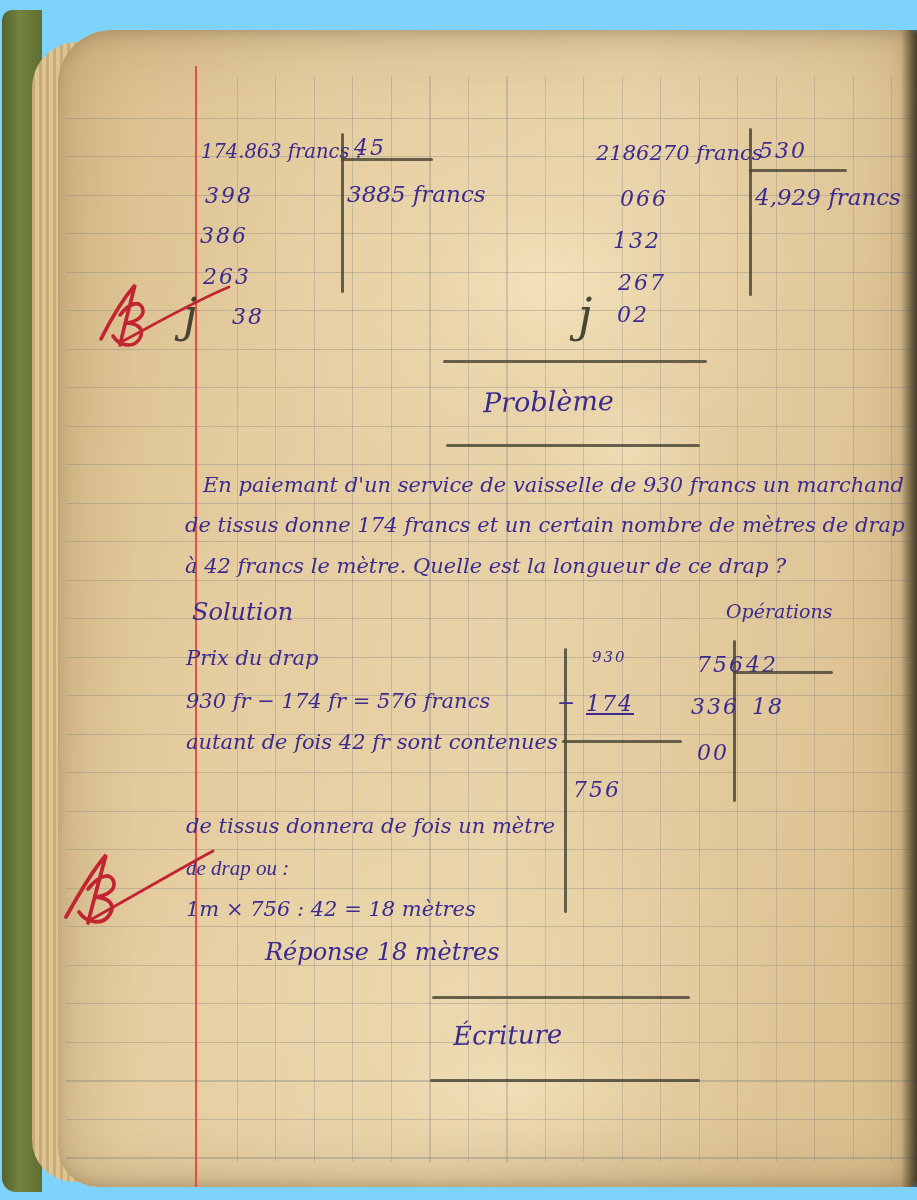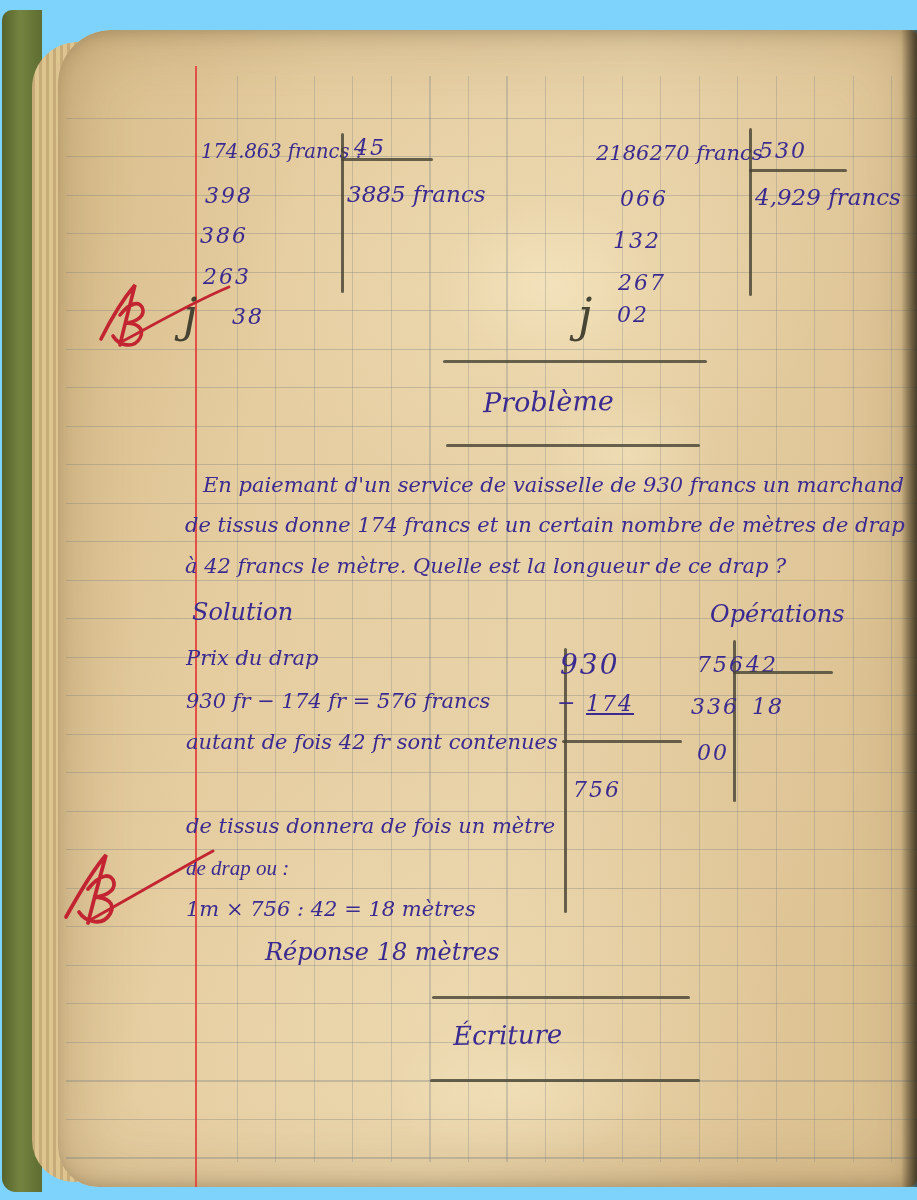--- a/index.html
+++ b/index.html
@@ -86,32 +86,32 @@
   <span class="hw num" style="left:617px;top:302px;font-size:22px;">02</span>
 
   <div class="pline-h" style="left:443px;top:360px;width:264px;"></div>
   <span class="hw" style="left:483px;top:386px;font-size:27px;transform:rotate(-1deg);">Problème</span>
   <div class="pline-h" style="left:446px;top:444px;width:254px;"></div>
 
   <span class="hw" style="left:203px;top:473px;font-size:21px;">En paiemant d'un service de vaisselle de 930 francs un marchand</span>
   <span class="hw" style="left:185px;top:513px;font-size:21px;">de tissus donne 174 francs et un certain nombre de mètres de drap</span>
   <span class="hw" style="left:185px;top:554px;font-size:21px;">à 42 francs le mètre. Quelle est la longueur de ce drap ?</span>
   <span class="hw" style="left:192px;top:598px;font-size:24px;">Solution</span>
-  <span class="hw" style="left:710px;top:600px;font-size:24px;">Opérations</span>
+  <span class="hw" style="left:726px;top:600px;font-size:19px;">Opérations</span>
 
   <span class="hw" style="left:186px;top:646px;font-size:21px;">Prix du drap</span>
   <span class="hw" style="left:186px;top:689px;font-size:21px;">930 fr − 174 fr = 576 francs</span>
   <span class="hw" style="left:186px;top:730px;font-size:21px;">autant de fois 42 fr sont contenues</span>
   <span class="hw" style="left:186px;top:814px;font-size:21px;">de tissus donnera de fois un mètre</span>
   <span class="hw" style="left:186px;top:856px;font-size:21px;font-family:Liberation Serif, serif;">de drap ou :</span>
   <span class="hw" style="left:186px;top:897px;font-size:21px;">1m × 756 : 42 = 18 mètres</span>
   <span class="hw" style="left:265px;top:938px;font-size:24px;">Réponse 18 mètres</span>
 
   <div class="pline-v" style="left:564px;top:648px;height:265px;"></div>
-  <span class="hw num" style="left:560px;top:648px;font-size:28px;">930</span>
+  <span class="hw num" style="left:592px;top:648px;font-size:15px;">930</span>
   <span class="hw" style="left:557px;top:690px;font-size:22px;">−</span>
   <span class="hw num" style="left:586px;top:691px;font-size:22px;text-decoration:underline;">174</span>
   <div class="pline-h" style="left:562px;top:740px;width:120px;"></div>
   <span class="hw num" style="left:573px;top:777px;font-size:22px;">756</span>
 
   <div class="pline-v" style="left:733px;top:640px;height:162px;"></div>
   <span class="hw num" style="left:697px;top:652px;font-size:22px;">756</span>
   <span class="hw num" style="left:746px;top:652px;font-size:22px;">42</span>
   <div class="pline-h" style="left:733px;top:671px;width:100px;"></div>
   <span class="hw num" style="left:691px;top:694px;font-size:22px;">336</span>

